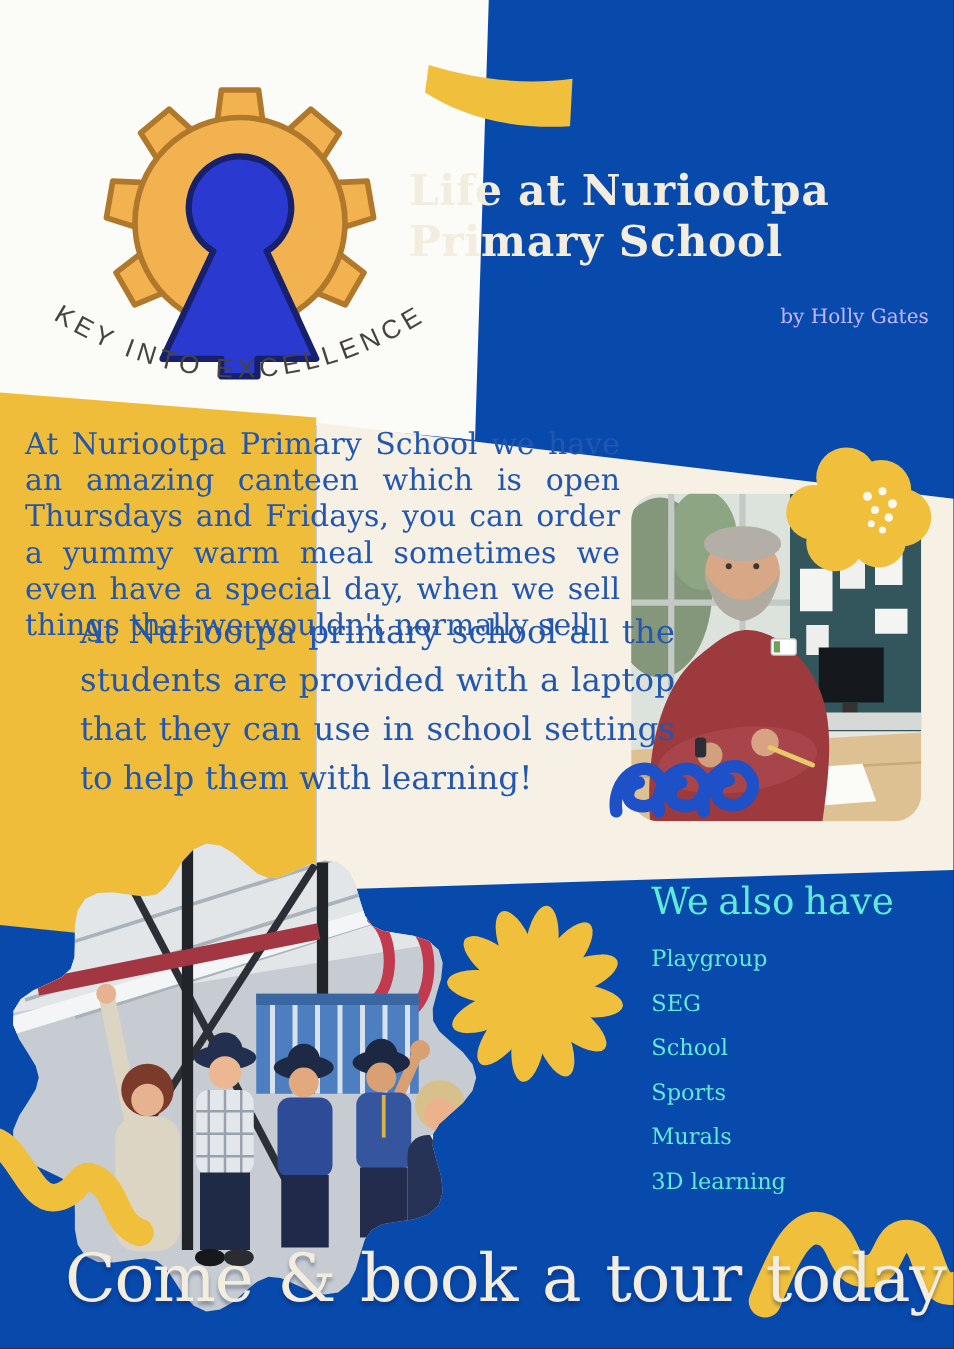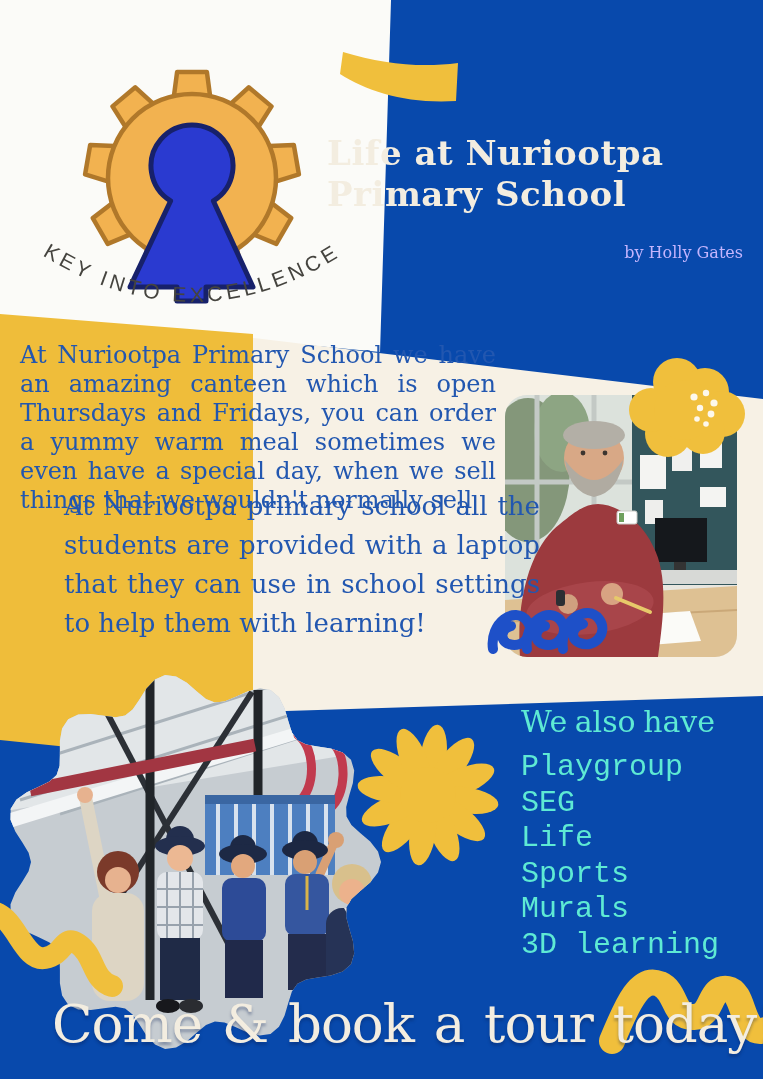--- a/index.html
+++ b/index.html
@@ -27,21 +27,21 @@
   .para2{
     left:20px;top:487px;width:476px;
     color:#2257b0;font-size:26px;line-height:39px;
     text-align:justify;
     margin-left:44px;
   }
   .also{
     left:521px;top:704px;width:235px;color:#5eead4;
   }
   .also .heading{font-size:30px;margin:0 0 11px 0;word-spacing:-2px;}
-  .also .item{font-size:30px;line-height:35.6px;font-family:Liberation Mono, monospace;}
+  .also .item{font-size:18px;line-height:35.6px;}
   .cta{
     left:52px;top:993px;width:660px;
     color:#f3ede0;font-size:53px;letter-spacing:-1px;word-spacing:4px;
     text-shadow:0 3px 3px rgba(10,30,80,.35);
     white-space:nowrap;
   }
 </style>
 </head>
 <body>
 
@@ -226,21 +226,21 @@
 </div>
 <div class="txt byline">by Holly Gates</div>
 
 <div class="txt para1">At Nuriootpa Primary School we have an amazing canteen which is open Thursdays and Fridays, you can order a yummy warm meal sometimes we even have a special day, when we sell things that we wouldn't normally sell</div>
 <div class="txt para2">At Nuriootpa primary school all the students are provided with a laptop that they can use in school settings to help them with learning!</div>
 
 <div class="txt also">
   <div class="heading">We also have</div>
   <div class="item">Playgroup</div>
   <div class="item">SEG</div>
-  <div class="item">Life</div>
+  <div class="item">School</div>
   <div class="item">Sports</div>
   <div class="item">Murals</div>
   <div class="item">3D learning</div>
 </div>
 
 <div class="txt cta">Come &amp; book a tour today!</div>
 
 </div>
 
 </body></html>

